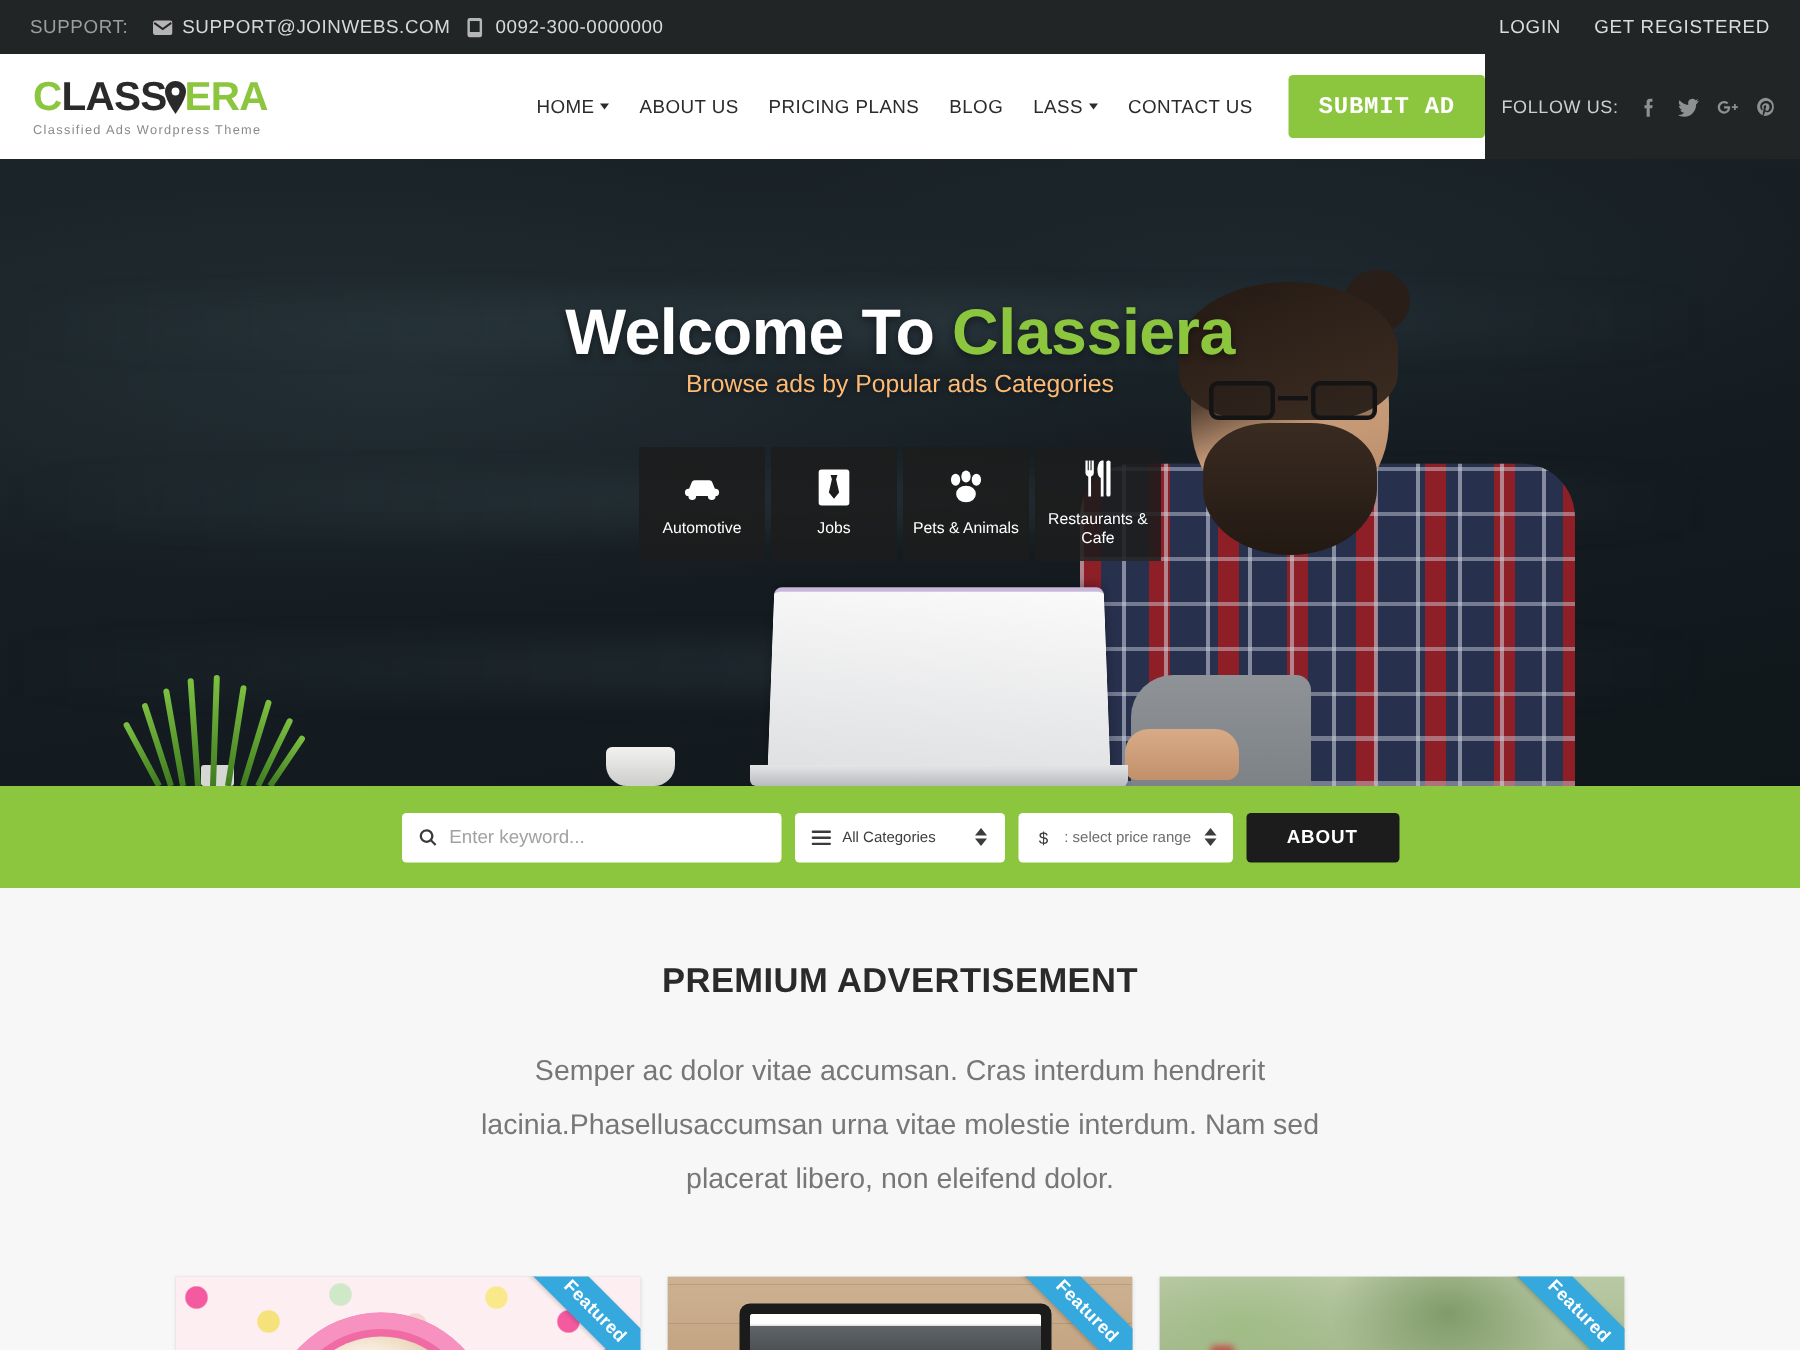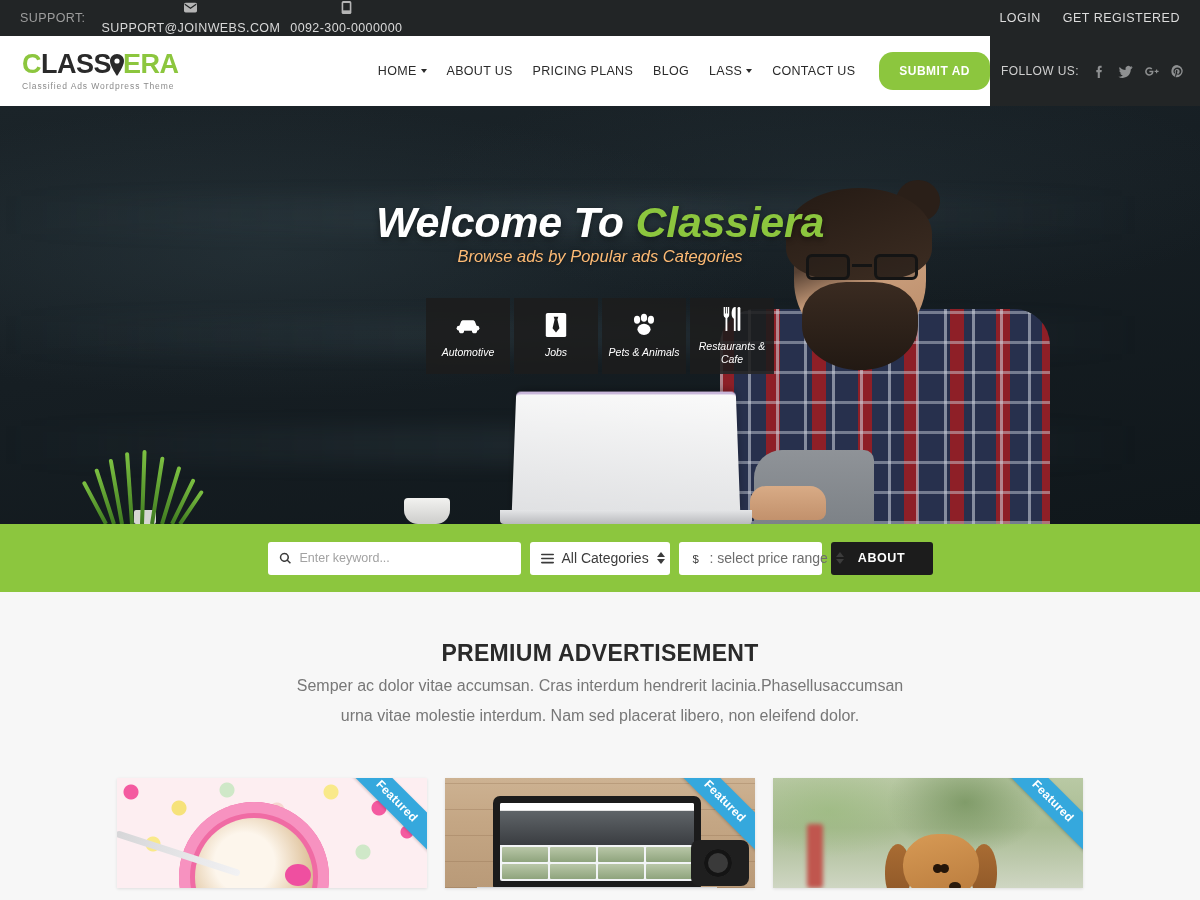--- a/index.html
+++ b/index.html
@@ -11,21 +11,21 @@
   .page { position: relative; width: 1200px; height: 644px; }
 
   
   .topbar {
     height: 36px; background: #222526; color: #b9b9b9;
     display: flex; align-items: center; justify-content: space-between;
     padding: 0 20px; font-size: 12.5px; letter-spacing: .4px;
   }
   .topbar-left { display: flex; align-items: center; gap: 10px; }
   .tb-label { color: #9d9d9d; margin-right: 6px; }
-  .tb-item { display: flex; align-items: center; gap: 7px; color: #d8d8d8; flex-direction: column; }
+  .tb-item { display: flex; align-items: center; gap: 7px; color: #d8d8d8; }
   .tb-ico { display: inline-flex; width: 13px; height: 13px; opacity: .85; }
   .tb-ico svg { width: 100%; height: 100%; fill: #cfcfcf; }
   .topbar-right { display: flex; align-items: center; gap: 22px; }
   .topbar-right a { color: #dcdcdc; text-decoration: none; font-size: 12.5px; letter-spacing: .5px; }
 
   
   .header-wrap { position: relative; height: 70px; background: #222526; }
   .header-white {
     position: absolute; left: 0; top: 0; width: 990px; height: 70px;
     background: #fff; display: flex; align-items: center; padding: 0 0 0 22px;
@@ -42,35 +42,35 @@
 
   .mainnav { margin-left: auto; display: flex; align-items: center; gap: 0; padding-right: 0; }
   .mainnav a.nav-link {
     color: #2b2b2b; text-decoration: none; font-size: 12.5px; font-weight: 500;
     letter-spacing: .3px; padding: 0 10px; white-space: nowrap;
     display: inline-flex; align-items: center; gap: 4px;
   }
   .caret { width: 0; height: 0; border-left: 3.5px solid transparent;
            border-right: 3.5px solid transparent; border-top: 4px solid #2b2b2b; display: inline-block; }
   .submit-ad {
-    background: #8cc63e; color: #fff; border: none; font-size: 12px; font-weight: bold;
-    letter-spacing: .5px; padding: 12px 20px; margin-left: 14px; border-radius: 14px;
-    cursor: pointer; font-family: Liberation Sans, sans-serif;
+    background: #8cc63e; color: #fff; border: none; font-size: 16px; font-weight: bold;
+    letter-spacing: .5px; padding: 12px 20px; margin-left: 14px; border-radius: 3px;
+    cursor: pointer; font-family: Liberation Mono, monospace;
   }
   .follow {
     position: absolute; right: 14px; top: 0; height: 70px;
     display: flex; align-items: center; gap: 9px;
   }
   .follow-label { color: #cfcfcf; font-size: 12px; letter-spacing: .4px; margin-right: 3px; }
   .soc { width: 17px; height: 17px; display: inline-flex; align-items: center; justify-content: center;
          color: #8e9091; cursor: pointer; }
   .soc svg { width: 100%; height: 100%; fill: #8e9091; }
 
   
-  .hero { position: relative; height: 418px; overflow: hidden; background: #141c21; font-style: italic; }
+  .hero { position: relative; height: 418px; overflow: hidden; background: #141c21; }
   .hero-bg { position: absolute; inset: 0;
     background:
       radial-gradient(ellipse 60% 50% at 22% 35%, rgba(60,80,88,.30), transparent 70%),
       radial-gradient(ellipse 50% 40% at 70% 20%, rgba(48,64,72,.25), transparent 70%),
       linear-gradient(170deg, #1b2429 0%, #161e23 45%, #10171b 100%);
   }
   .hero-streak { position: absolute; left: 0; right: 0; height: 38px;
     background: linear-gradient(90deg, rgba(90,115,125,0) 0%, rgba(90,115,125,.10) 30%, rgba(90,115,125,.16) 55%, rgba(90,115,125,0) 95%);
     filter: blur(9px); }
   
@@ -136,41 +136,41 @@
   
   .searchband { background: #8cc63e; height: 68px; display: flex; align-items: center;
     justify-content: center; gap: 9px; }
   .fld { background: #fff; border-radius: 3px; height: 33px; display: flex; align-items: center;
     padding: 0 11px; gap: 8px; position: relative; }
   .fld-ico { width: 13px; height: 13px; display: inline-flex; flex: none; }
   .fld-ico svg { width: 100%; height: 100%; fill: #3a3a3a; }
   .fld input { border: none; outline: none; font-size: 12.5px; color: #444;
     font-family: inherit; background: transparent; width: 100%; }
   .fld input::placeholder { color: #a2a2a2; }
-  .fld-text { font-size: 14px; color: #3c3c3c; white-space: nowrap; }
+  .fld-text { font-size: 10px; color: #3c3c3c; white-space: nowrap; }
   .fld-text.ph { color: #6d6d6d; }
   .f-keyword { width: 253px; }
   .f-cat { width: 140px; justify-content: space-between; cursor: pointer; }
   .f-loc { width: 285px; }
   .f-price { width: 143px; justify-content: space-between; cursor: pointer; }
   .stepper { width: 9px; height: 15px; display: inline-flex; flex-direction: column;
     justify-content: center; align-items: center; gap: 2px; flex: none; }
   .stepper b { width: 0; height: 0; border-left: 4px solid transparent; border-right: 4px solid transparent; }
   .stepper b.up { border-bottom: 5px solid #3c3c3c; }
   .stepper b.dn { border-top: 5px solid #3c3c3c; }
   .locate { width: 14px; height: 14px; margin-left: auto; flex: none; }
   .locate svg { width: 100%; height: 100%; fill: #4a4a4a; }
   .search-btn { background: #1c1c1c; color: #fff; border: none; height: 33px; width: 102px;
     border-radius: 3px; font-size: 12.5px; font-weight: bold; letter-spacing: .6px;
     cursor: pointer; font-family: inherit; }
 
   
   .premium { background: #f7f7f7; padding-top: 48px; text-align: center; }
   .premium-title { font-size: 23px; font-weight: bold; color: #2a2a2a; letter-spacing: .3px; }
-  .premium-desc { font-size: 16px; color: #777; line-height: 1.9; margin: 4px auto 0;
+  .premium-desc { font-size: 19px; color: #777; line-height: 1.9; margin: 30px auto 0;
     max-width: 620px; }
 
   .cards { display: flex; justify-content: center; gap: 18px; margin-top: 46px; }
   .card { width: 310px; height: 110px; position: relative; overflow: hidden;
     background: #ddd; cursor: pointer; box-shadow: 0 1px 3px rgba(0,0,0,.10); }
   .ribbon { position: absolute; right: -40px; top: 10px; width: 140px; height: 26px;
     background: #35a8dd; transform: rotate(45deg); color: #fff; font-size: 12px;
     font-weight: bold; display: flex; align-items: center; justify-content: center;
     letter-spacing: .3px; box-shadow: 0 1px 3px rgba(0,0,0,.2); }
   

